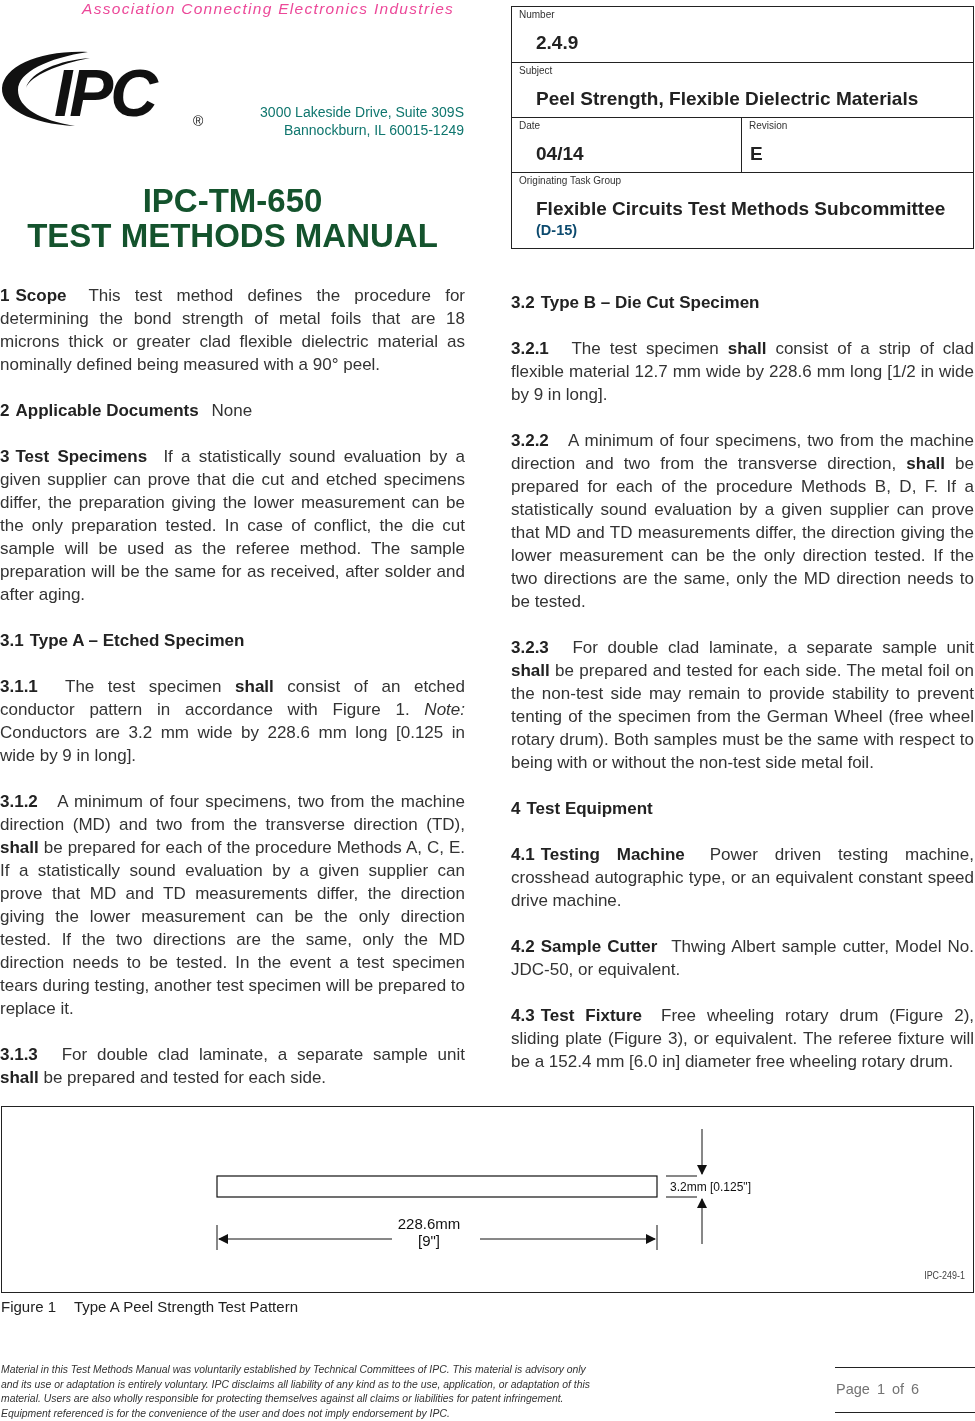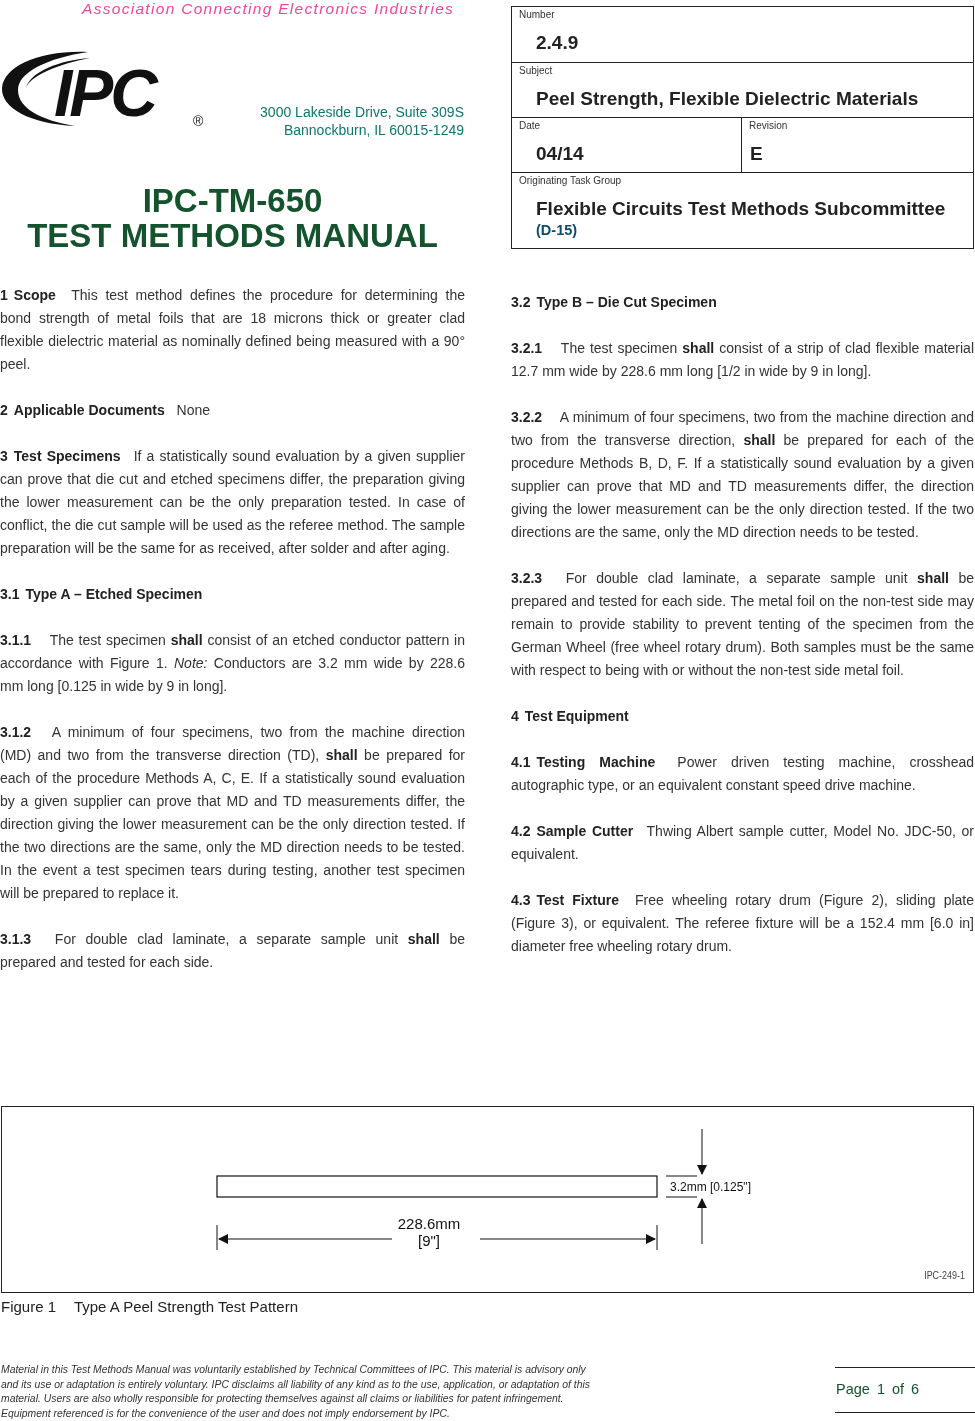--- a/index.html
+++ b/index.html
@@ -15,37 +15,37 @@
 
   .info-box { position: absolute; left: 511px; top: 6px; width: 463px; height: 243px; border: 1px solid #222; }
   .info-row { position: absolute; left: 0; width: 100%; border-bottom: 1px solid #222; }
   .info-row.last { border-bottom: none; }
   .info-cell { position: absolute; top: 0; height: 100%; }
   .info-label { position: absolute; left: 7px; top: 2px; font-size: 10px; color: #333; }
   .info-value { position: absolute; left: 24px; top: 25px; font-size: 19px; font-weight: bold; color: #222; white-space: nowrap; }
   .info-value.rev { left: 8px; }
   .info-value2 { position: absolute; left: 24px; top: 49px; font-size: 14.5px; font-weight: bold; color: #0c4a6e; }
 
-  .col { position: absolute; top: 284px; font-size: 14px; line-height: 23px; color: #333; text-align: justify; }
+  .col { position: absolute; top: 284px; font-size: 17px; line-height: 23px; color: #333; text-align: justify; }
   .col.left { left: 0px; width: 465px; }
   .col.right { left: 511px; width: 463px; margin-top: 7px; }
   .para { margin-bottom: 23px; }
   .para b, .head { font-weight: bold; color: #222; }
   .num { font-weight: bold; color: #222; margin-right: 6px; }
   .sp { display: inline-block; width: 8px; }
 
   .figure-box { position: absolute; left: 1px; top: 1106px; width: 973px; height: 187px; border: 1px solid #222; }
   .fig-svg { position: absolute; left: 0; top: 0; }
   .fig-id { position: absolute; right: 8px; top: 162px; font-size: 10.5px; color: #444; font-family: "Liberation Sans", sans-serif; transform: scaleX(0.85); transform-origin: right; }
   .fig-caption { position: absolute; left: 1px; top: 1298px; font-size: 15px; color: #222; }
   .fig-caption .lbl { margin-right: 14px; }
 
   .disclaimer { position: absolute; left: 1px; top: 1363px; width: 700px; font-size: 10.4px; line-height: 14.5px; font-style: italic; color: #333; }
   .page-box { position: absolute; left: 835px; top: 1367px; width: 140px; height: 46px; border-top: 1px solid #222; border-bottom: 1px solid #222; }
-  .page-num { position: absolute; left: 1px; top: 13px; font-size: 14.5px; color: #14532d; word-spacing: 3px; }
+  .page-num { position: absolute; left: 1px; top: 13px; font-size: 14.5px; color: #737373; word-spacing: 3px; }
 </style>
 </head>
 <body>
 
 <div class="tagline">Association Connecting Electronics Industries</div>
 
 <svg class="logo" viewBox="0 0 215 80" width="215" height="80">
   <path d="M88 4 C40 2 4 18 2 40 C1 60 30 76 75 78 C40 72 18 60 18 42 C18 24 48 10 88 4 Z" fill="#111"></path>
   <path d="M90 10 C60 12 30 24 26 40 C30 28 58 16 90 10 Z" fill="#111"></path>
   <text x="54" y="68" font-family="Liberation Sans, sans-serif" font-weight="bold" font-style="italic" font-size="66" fill="#111" letter-spacing="-3">IPC</text>

